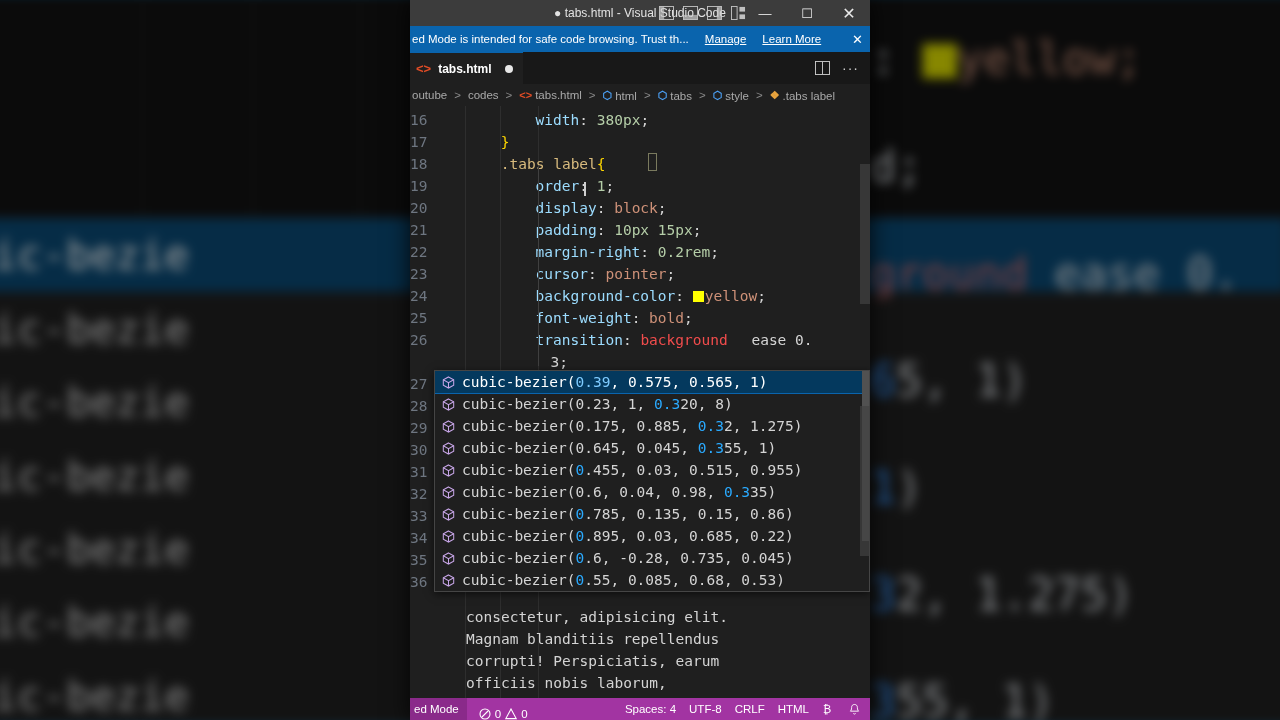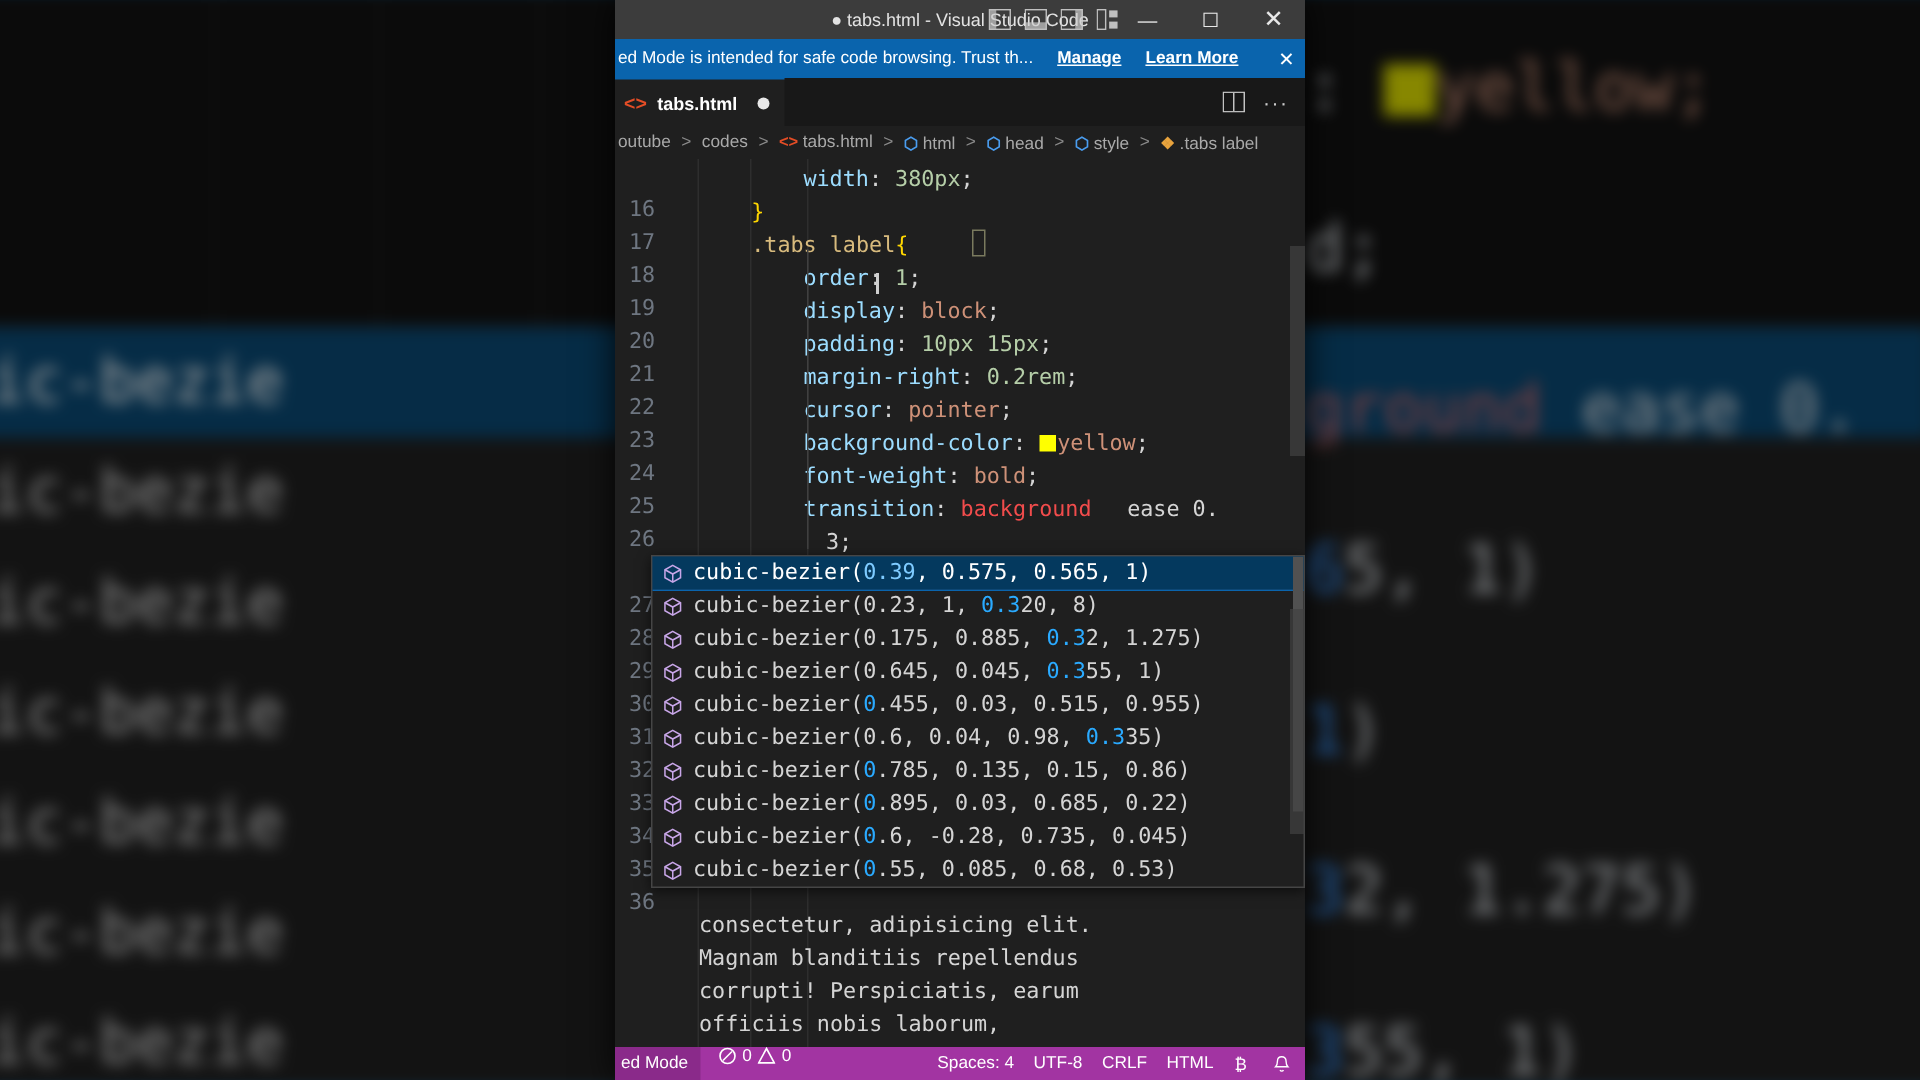--- a/index.html
+++ b/index.html
@@ -77,21 +77,21 @@
   .win-ctrls .close { font-size:16px; }
 
   
   .banner {
     height: 26px; background:#0a64ad; color:#ffffff;
     display:flex; align-items:center; font-size:11.5px;
     padding-left: 2px; gap:0;
     position:relative; overflow:hidden; white-space:nowrap;
   }
   .banner .msg { flex:0 0 auto; }
-  .banner .lnk { text-decoration:underline; font-weight:bold; margin-left:16px; }
+  .banner .lnk { text-decoration:underline; font-weight:normal; margin-left:16px; }
   .banner .bclose { position:absolute; right:7px; font-size:13px; }
 
   
   .tabbar { height:32px; background:#181818; display:flex; align-items:stretch; position:relative; }
   .tab {
     background:#1f1f1f; display:flex; align-items:center; gap:7px;
     padding: 0 10px 0 6px; border-top:1px solid #0a64ad; color:#ffffff;
     font-size:12px; font-weight:bold; min-width:0;
   }
   .tab .htmlicon { color:#e44d26; font-size:13px; font-weight:bold; }
@@ -111,21 +111,21 @@
   .ic-rule { color:#e8a33d; }
 
   
   .editor { position:relative; background:#1f1f1f; height:calc(720px - 26px - 26px - 32px - 22px - 22px); overflow:hidden; }
   .code {
     position:absolute; inset:0;
     font-family:"DejaVu Sans Mono","Liberation Mono",monospace;
     font-size:14.5px; line-height:22px;
     white-space:pre;
   }
-  .ln { position:absolute; width:36px; text-align:center; color:#6e7681; left:0;margin-top:20px; }
+  .ln { position:absolute; width:36px; text-align:left; color:#6e7681; left:0; }
   .ltxt { position:absolute; left:56px; color:#d4d4d4; }
   .guide { position:absolute; width:1px; background:#404040; }
   .gutterline { position:absolute; width:1px; background:#2e2e2e; top:0; bottom:0; }
 
   .t-prop { color:#9cdcfe; }
   .t-num  { color:#b5cea8; }
   .t-val  { color:#ce9178; }
   .t-sel  { color:#d7ba7d; }
   .t-brace{ color:#ffd700; }
   .t-punc { color:#d4d4d4; }
@@ -160,21 +160,21 @@
     font-size:14.5px; line-height:22px; white-space:pre; }
 
   
   .ed-scroll { position:absolute; right:0; width:10px; background:#424242; opacity:.7; }
 
   
   .status {
     height:22px; background:#a234a2; color:#ffffff;
     display:flex; align-items:center; font-size:11.5px; position:relative;
   }
-  .status .left { display:flex; align-items:flex-start; }
+  .status .left { display:flex; align-items:flex-end; }
   .status .trust { background:#8a2a8a; height:22px; display:flex; align-items:center; padding:0 8px 0 4px; }
   .status .probs { display:flex; align-items:center; gap:4px; padding-left:12px; }
   .status .right { margin-left:auto; display:flex; align-items:center; gap:13px; padding-right:9px; }
 </style>
 </head>
 <body>
 
 <div id="stage">
 
   <div class="backdrop">
@@ -268,21 +268,21 @@
           <span>tabs.html</span>
         </span>
         <span class="sep">&gt;</span>
         <span class="c">
           <span class="ic-br ic-cube">⬡</span>
           <span>html</span>
         </span>
         <span class="sep">&gt;</span>
         <span class="c">
           <span class="ic-br ic-cube">⬡</span>
-          <span>head</span>
+          <span>tabs</span>
         </span>
         <span class="sep">&gt;</span>
         <span class="c">
           <span class="ic-br ic-cube">⬡</span>
           <span>style</span>
         </span>
         <span class="sep">&gt;</span>
         <span class="c">
           <span class="ic-br ic-rule">❖</span>
           <span>.tabs label</span>

